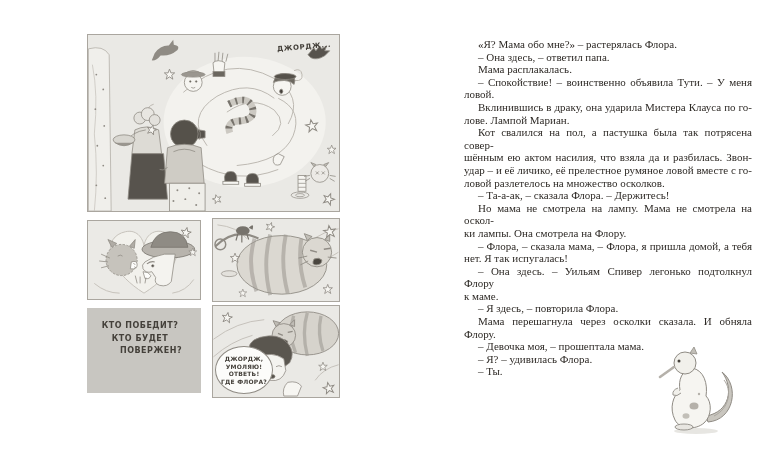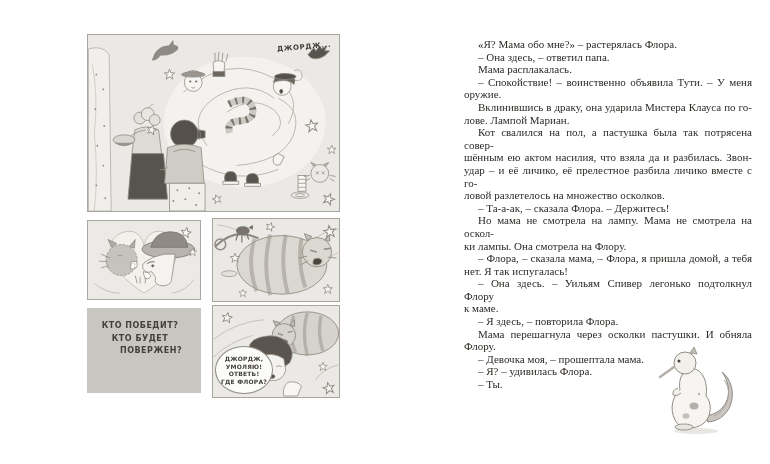--- a/index.html
+++ b/index.html
@@ -319,36 +319,36 @@
         <div>ГДЕ ФЛОРА?</div>
       </div>
     </div>
   </div>
 
   <div class="textcol">
     <div class="ln in">«Я? Мама обо мне?» – растерялась Флора.</div>
     <div class="ln in">– Она здесь, – ответил папа.</div>
     <div class="ln in">Мама расплакалась.</div>
     <div class="ln in jst">– Спокойствие! – воинственно объявила Тути. – У меня</div>
-    <div class="ln">оружие.</div>
+    <div class="ln">ловой.</div>
     <div class="ln in jst">Вклинившись в драку, она ударила Мистера Клауса по го-</div>
     <div class="ln">лове. Лампой Мариан.</div>
     <div class="ln in jst">Кот свалился на пол, а пастушка была так потрясена совер-</div>
     <div class="ln jst">шённым ею актом насилия, что взяла да и разбилась. Звон-</div>
-    <div class="ln jst">удар – и её личико, её прелестное разбила личико вместе с го-</div>
+    <div class="ln jst">удар – и её личико, её прелестное румяное ловой вместе с го-</div>
     <div class="ln">ловой разлетелось на множество осколков.</div>
     <div class="ln in">– Та-а-ак, – сказала Флора. – Держитесь!</div>
     <div class="ln in jst">Но мама не смотрела на лампу. Мама не смотрела на оскол-</div>
     <div class="ln">ки лампы. Она смотрела на Флору.</div>
     <div class="ln in jst">– Флора, – сказала мама, – Флора, я пришла домой, а тебя</div>
     <div class="ln">нет. Я так испугалась!</div>
     <div class="ln in jst">– Она здесь. – Уильям Спивер легонько подтолкнул Флору</div>
     <div class="ln">к маме.</div>
     <div class="ln in">– Я здесь, – повторила Флора.</div>
-    <div class="ln in jst">Мама перешагнула через осколки пастушки. И обняла</div>
+    <div class="ln in jst">Мама перешагнула через осколки сказала. И обняла</div>
     <div class="ln">Флору.</div>
     <div class="ln in">– Девочка моя, – прошептала мама.</div>
     <div class="ln in">– Я? – удивилась Флора.</div>
     <div class="ln in">– Ты.</div>
   </div>
 
   <div class="squirrel">
     <svg viewBox="0 0 95 90">
       <ellipse cx="44" cy="85" rx="22" ry="3" fill="#dddbd5" opacity="0.7"></ellipse>
 

